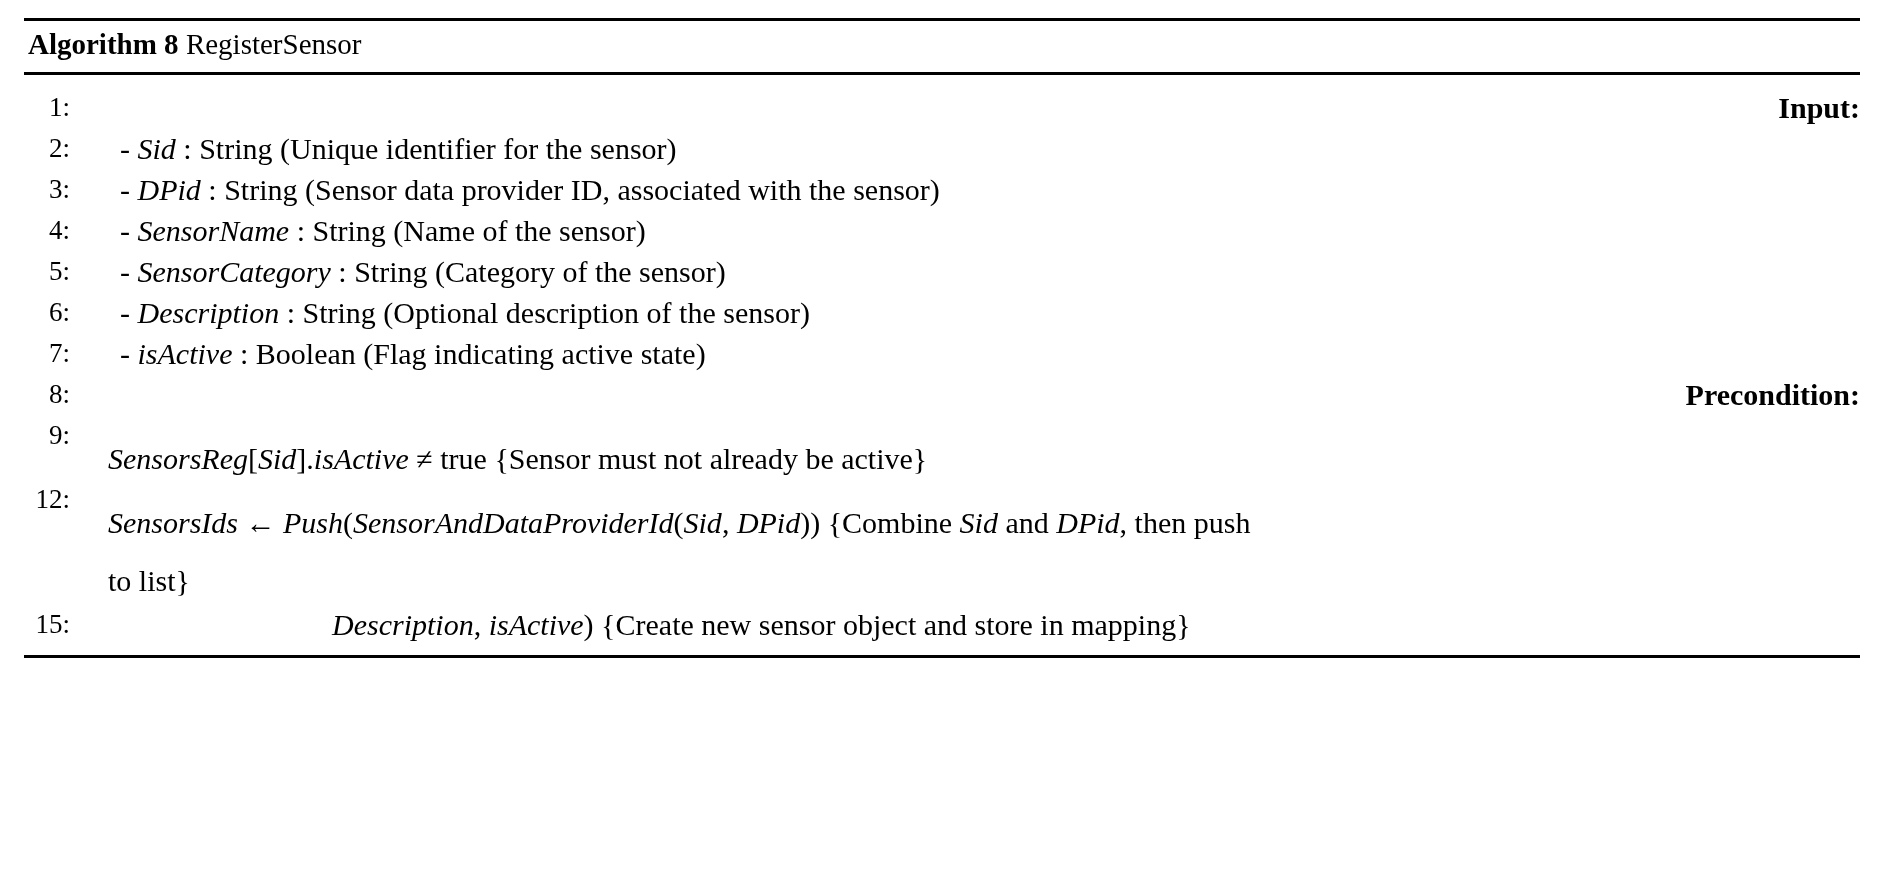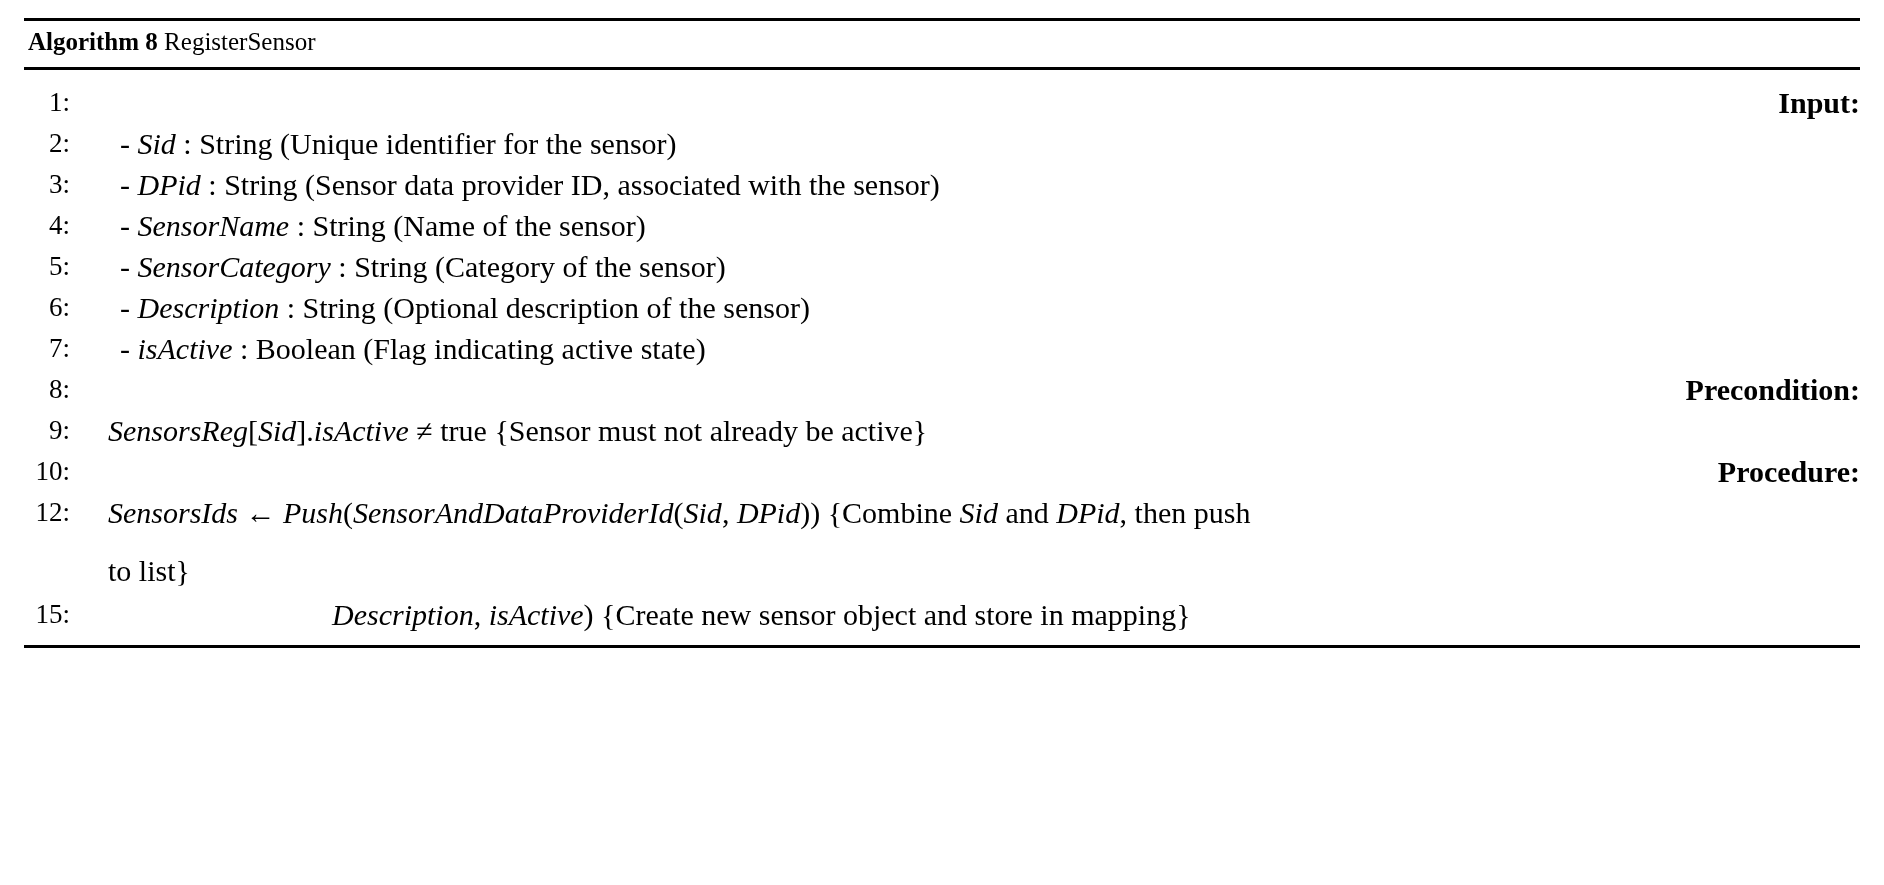--- a/index.html
+++ b/index.html
@@ -25,21 +25,21 @@
   .rule {
     background: #000000;
     width: 100%;
   }
   .rule-top { height: 3px; }
   .rule-mid { height: 3px; }
   .rule-bottom { height: 3px; }
 
   .title-row {
     padding: 6px 4px 10px 4px;
-    font-size: 25px;
+    font-size: 29px;
     line-height: 1.2;
     white-space: nowrap;
   }
   .title-label {
     font-weight: bold;
   }
   .title-name {
     font-weight: normal;
   }
 
@@ -65,21 +65,21 @@
     white-space: nowrap;
   }
   .content {
     flex: 1;
     white-space: pre-wrap;
   }
 
   
   .ind-0 { padding-left: 0px; text-align: right; }
   .ind-1 { padding-left: 38px; }
-  .ind-2 { padding-left: 26px; }
+  .ind-2 { padding-left: 26px; margin-top: 23px; }
   .ind-3 { padding-left: 250px; }
 
   .bold { font-weight: bold; }
 
   .wrap-cont {
     display: flex;
     font-size: 30px;
     line-height: 1.30;
     padding: 6px 0 4px 0;
   }
@@ -140,24 +140,20 @@
     <div class="line">
       <span class="lineno">8:</span>
       <span class="content ind-0 bold">Precondition:</span>
     </div>
 
     <div class="line">
       <span class="lineno">9:</span>
       <span class="content ind-2"><i>SensorsReg</i>[<i>Sid</i>].<i>isActive</i> ≠ true {Sensor must not already be active}</span>
     </div>
 
-    <div class="line">
-      <span class="lineno">10:</span>
-      <span class="content ind-0 bold">Procedure:</span>
-    </div>
 
 
     <div class="line">
       <span class="lineno">12:</span>
       <span class="content ind-2"><i>SensorsIds</i> ← <i>Push</i>(<i>SensorAndDataProviderId</i>(<i>Sid</i>, <i>DPid</i>)) {Combine <i>Sid</i> and <i>DPid</i>, then push</span>
     </div>
     <div class="wrap-cont">
       <span class="lineno">12:</span>
       <span class="content">to list}</span>
     </div>

